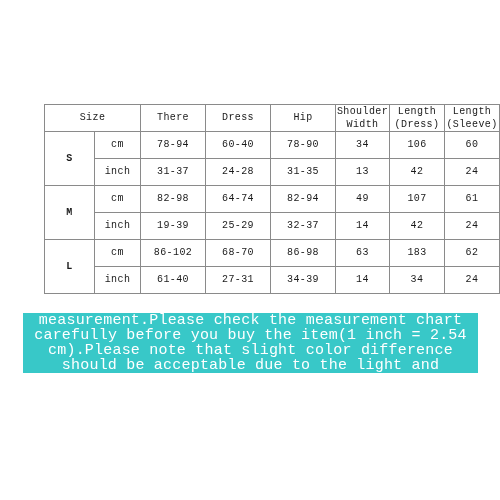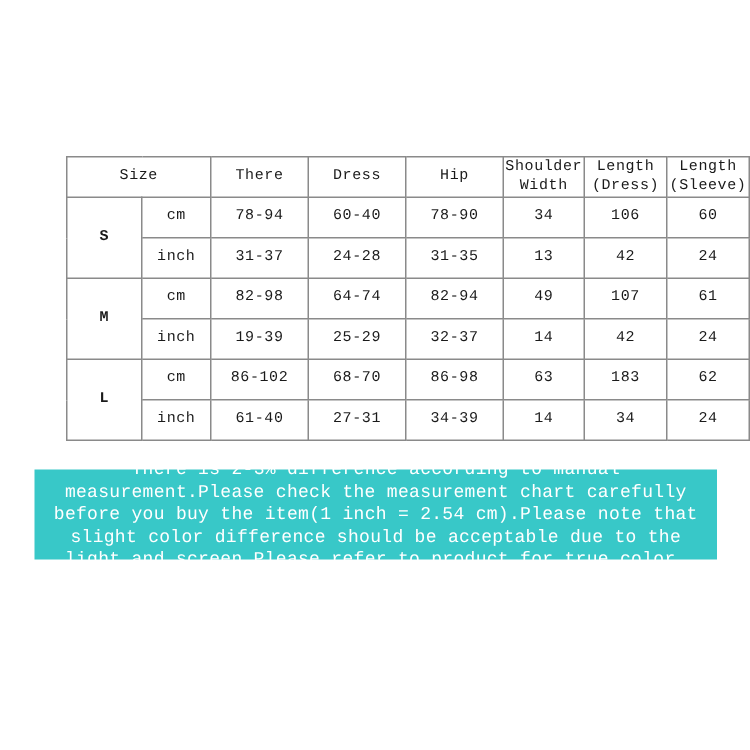--- a/index.html
+++ b/index.html
@@ -83,21 +83,21 @@
     width: 455px;
     height: 60px;
     background: #38c8c8;
     box-sizing: border-box;
     display: flex;
     align-items: center;
     justify-content: center;
   }
   .note-text {
     color: #ffffff;
-    font-size: 12px;
+    font-size: 15px;
     line-height: 15px;
     text-align: center;
     letter-spacing: 0.2px;
     padding: 0 6px;
     font-family: "Liberation Mono", "DejaVu Sans Mono", monospace;
   }
 </style>
 </head>
 <body>
 

